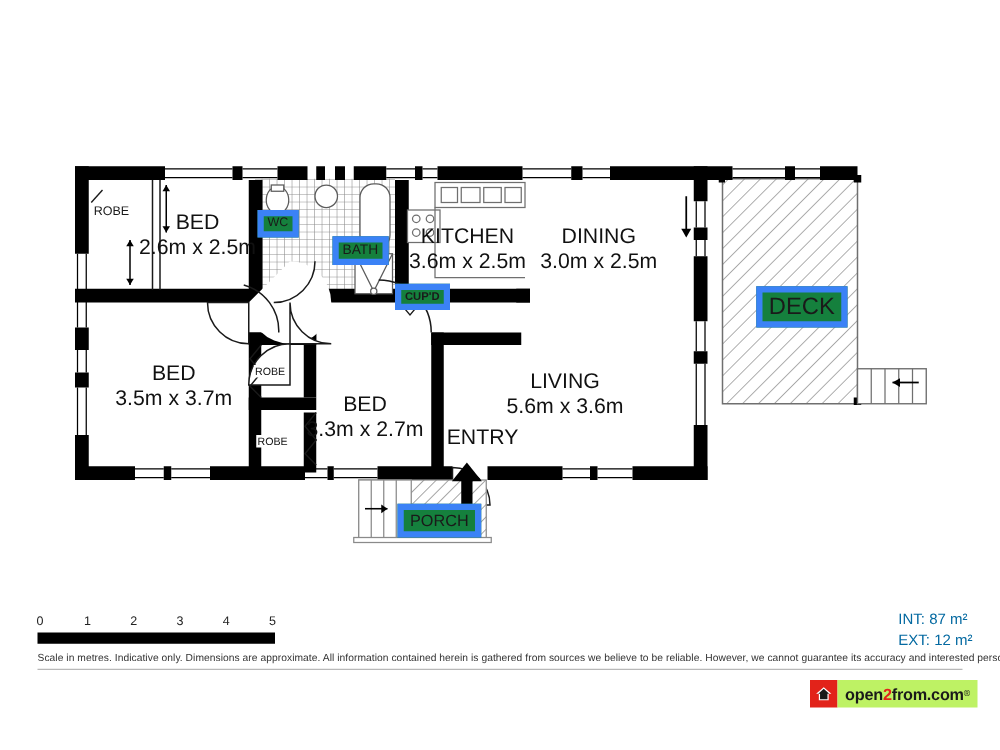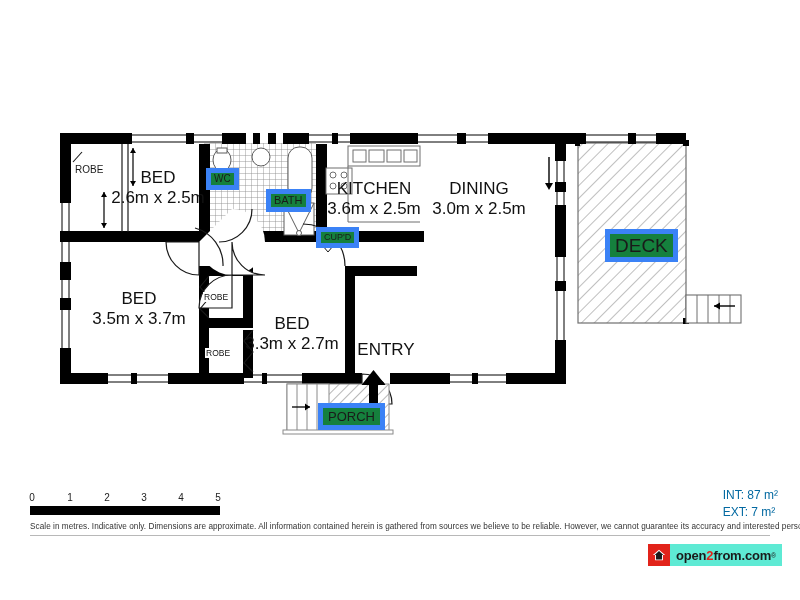--- a/index.html
+++ b/index.html
@@ -38,21 +38,21 @@
 
   
   .disclaimer{position:absolute;left:30px;top:522px;width:740px;font-size:8.2px;color:#333;
               white-space:nowrap;letter-spacing:.05px;}
   .rule{position:absolute;left:30px;top:535px;width:740px;height:1px;background:#b8b8b8;}
 
   
   .address{position:absolute;left:30px;top:550px;font-size:15px;color:#2b2f33;}
   .o2v{position:absolute;right:18px;top:544px;display:flex;align-items:center;height:22px;}
   .o2v-icon{width:22px;height:22px;background:#e2231a;display:flex;align-items:center;justify-content:center;}
-  .o2v-badge{height:22px;background:#5eead4;display:flex;align-items:center;padding:0 6px;
+  .o2v-badge{height:22px;background:#bef264;display:flex;align-items:center;padding:0 6px;
              font-size:13px;font-weight:700;color:#1a1a1a;letter-spacing:-.2px;}
   .o2v-badge .two{color:#e2231a;}
   .o2v-badge .reg{font-size:7px;vertical-align:super;font-weight:400;}
 </style>
 </head>
 <body>
 
 <div id="page">
 
 
@@ -282,39 +282,43 @@
     <div class="dm">3.3m x 2.7m</div>
   </div>
   <div class="lbl" style="left:374px;top:179px;transform:translateX(-50%);">
     <div class="nm">KITCHEN</div>
     <div class="dm">3.6m x 2.5m</div>
   </div>
   <div class="lbl" style="left:479px;top:179px;transform:translateX(-50%);">
     <div class="nm">DINING</div>
     <div class="dm">3.0m x 2.5m</div>
   </div>
+  <div class="lbl" style="left:452px;top:295px;transform:translateX(-50%);">
+    <div class="nm">LIVING</div>
+    <div class="dm">5.6m x 3.6m</div>
+  </div>
 
   <div class="lbl" style="left:386px;top:340px;transform:translateX(-50%);">
     <div class="nm">ENTRY</div>
   </div>
 
   <div class="boxlbl" style="left:242px;top:189px;margin-left:24px;">
     <span>BATH</span>
   </div>
   <div class="boxlbl" style="left:605px;top:229px;font-size:19px;padding:2px 5px;">
     <span>DECK</span>
   </div>
   <div class="boxlbl" style="left:318px;top:403px;font-size:13px;padding:2px 5px;">
     <span>PORCH</span>
   </div>
 
   <div class="boxlbl" style="left:206px;top:168px;font-size:10px;">
     <span>WC</span>
   </div>
-  <div class="boxlbl" style="left:316px;top:227px;font-size:9px;">
+  <div class="boxlbl" style="left:316px;top:227px;font-size:9px;font-weight:bold;">
     <span>CUP'D</span>
   </div>
   <div class="plainlbl" style="left:73px;top:164px;font-size:10px;">
     <span>ROBE</span>
   </div>
   <div class="tinylbl" style="left:203px;top:292px;">
     <span>ROBE</span>
   </div>
   <div class="tinylbl" style="left:205px;top:348px;">
     <span>ROBE</span>
@@ -327,21 +331,21 @@
       <span style="left:77px;">2</span>
       <span style="left:114px;">3</span>
       <span style="left:151px;">4</span>
       <span style="left:188px;">5</span>
     </div>
     <div class="scalebar"></div>
   </div>
 
   <div class="areas">
     <div>INT: 87 m²</div>
-    <div>EXT: 7 m²</div>
+    <div>EXT: 12 m²</div>
   </div>
 
   <div class="disclaimer">Scale in metres. Indicative only. Dimensions are approximate. All information contained herein is gathered from sources we believe to be reliable. However, we cannot guarantee its accuracy and interested persons should rely on their own enquiries.</div>
   <div class="rule"></div>
 
 
   <div class="o2v">
     <div class="o2v-icon">
       <svg viewBox="0 0 16 16" width="14" height="14">
         <path d="M8,2 L15,8 L12.5,8 L12.5,14 L3.5,14 L3.5,8 L1,8 Z" fill="#ffffff"></path>

